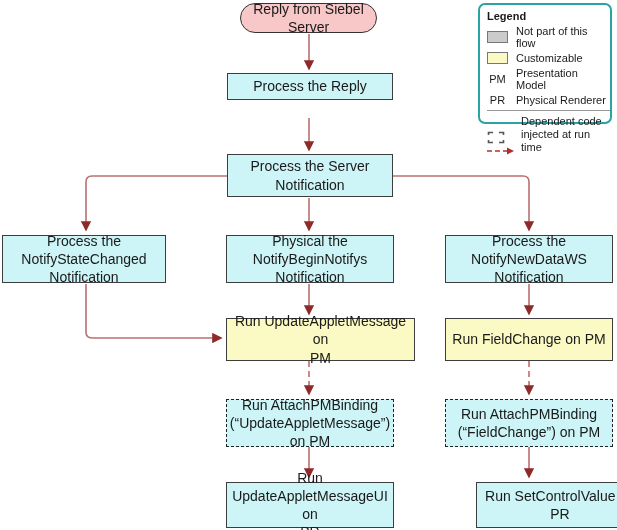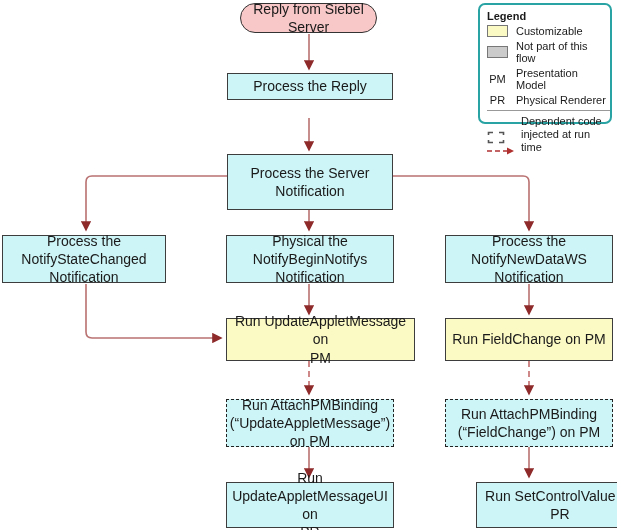--- a/index.html
+++ b/index.html
@@ -60,21 +60,21 @@
       <path d="M529,361 L529,393" marker-end="url(#ah)" stroke="var(--line-dashed,#c36c6c)" stroke-dasharray="6,4"></path>
       <path d="M309,447 L309,476" marker-end="url(#ah)"></path>
       <path d="M529,447 L529,476" marker-end="url(#ah)"></path>
     </g>
   </svg>
 
   <div class="node oval" style="left:240px;top:3px;width:137px;height:30px;">Reply from Siebel Server</div>
 
   <div class="node box cyan" style="left:227px;top:73px;width:166px;height:27px;">Process the Reply</div>
 
-  <div class="node box cyan" style="left:227px;top:154px;width:166px;height:56px;">Process the Server Notification</div>
+  <div class="node box cyan" style="left:227px;top:154px;width:166px;height:43px;">Process the Server Notification</div>
 
   <div class="node box cyan" style="left:2px;top:235px;width:164px;height:48px;">Process the
 NotifyStateChanged Notification</div>
 
   <div class="node box cyan" style="left:226px;top:235px;width:168px;height:48px;">Physical the NotifyBeginNotifys
 Notification</div>
 
   <div class="node box cyan" style="left:445px;top:235px;width:168px;height:48px;">Process the  NotifyNewDataWS
 Notification</div>
 
@@ -90,26 +90,26 @@
 (“FieldChange”) on PM</div>
 
   <div class="node box cyan" style="left:226px;top:482px;width:168px;height:46px;">Run UpdateAppletMessageUI on
 PR</div>
 
   <div class="node box cyan" style="left:445px;top:482px;width:168px;height:46px;margin-left:31px;">Run SetControlValue on PR</div>
 
   <div class="legend">
     <div class="legend-title">Legend</div>
     <div class="legend-row">
+      <span class="swatch swatch-gray"></span>
+      <span>Not part of this flow</span>
+    </div>
+    <div class="legend-row">
       <span class="swatch swatch-yellow"></span>
       <span>Customizable</span>
-    </div>
-    <div class="legend-row">
-      <span class="swatch swatch-gray"></span>
-      <span>Not part of this flow</span>
     </div>
     <div class="legend-row">
       <span class="abbr">PM</span>
       <span>Presentation Model</span>
     </div>
     <div class="legend-row">
       <span class="abbr">PR</span>
       <span>Physical Renderer</span>
     </div>
     <hr>

